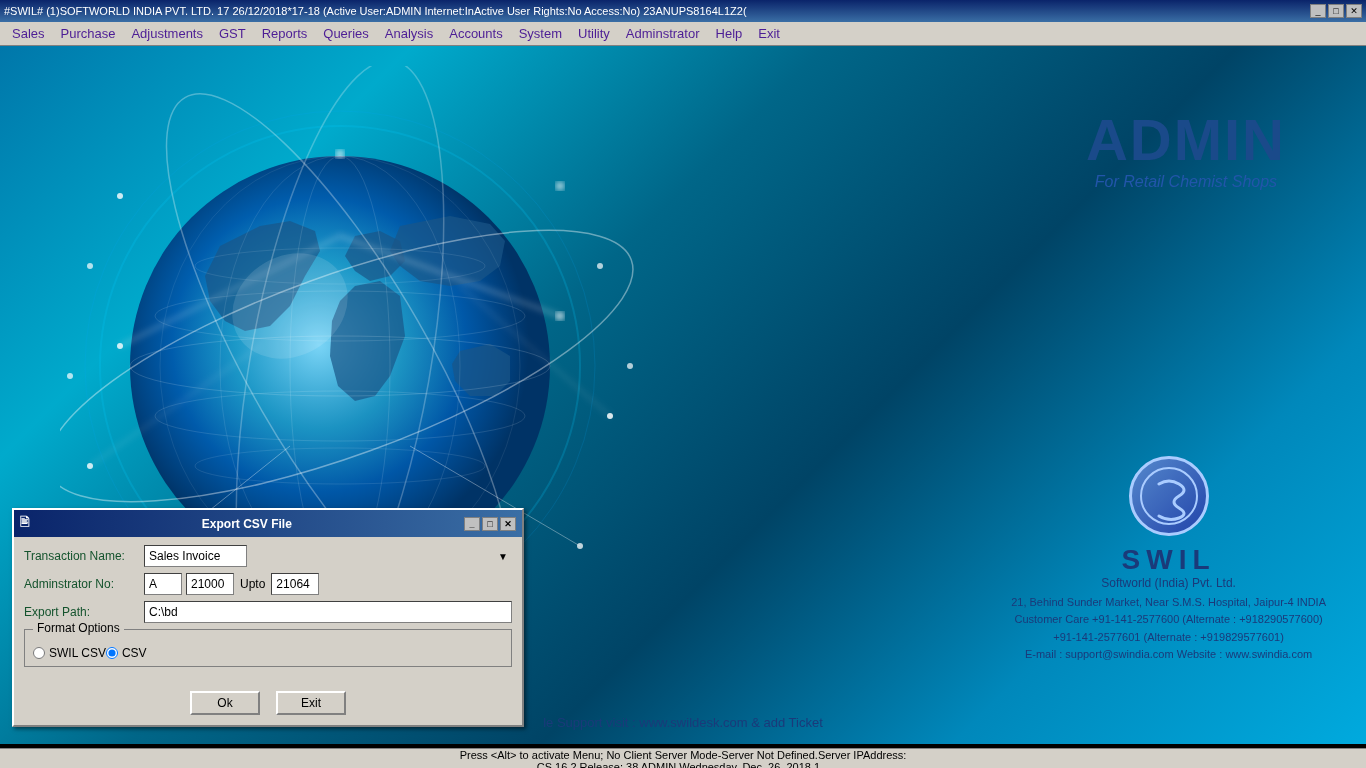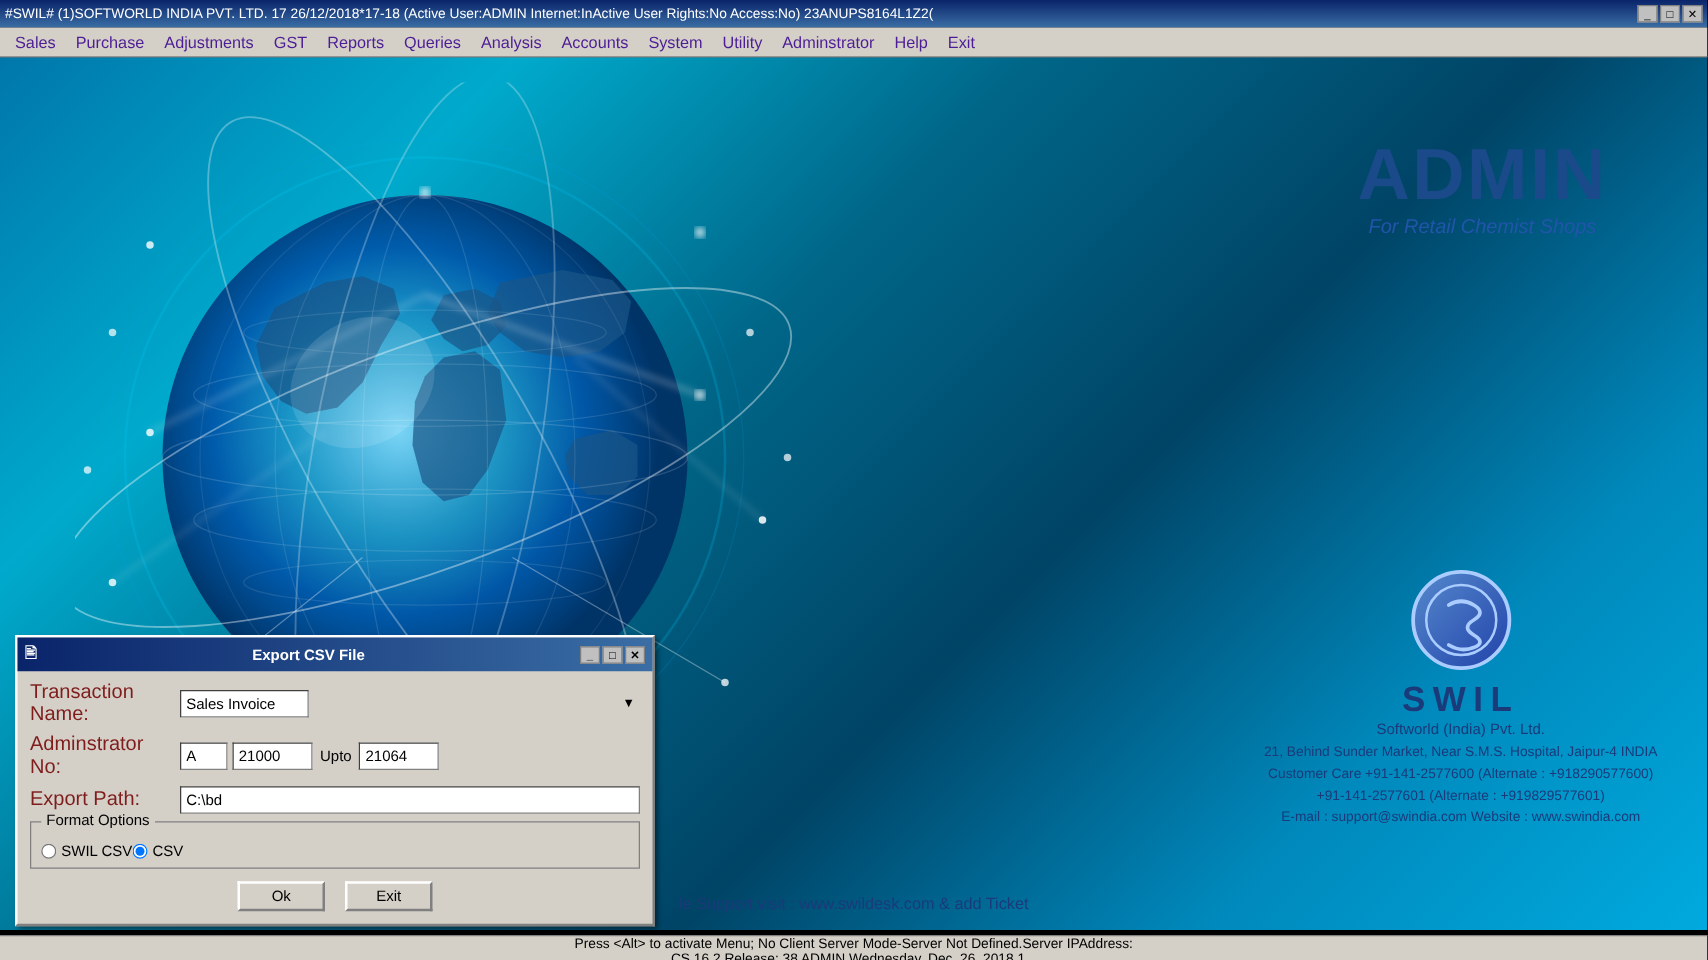--- a/index.html
+++ b/index.html
@@ -221,22 +221,22 @@
     #dialog-body {
       padding: 8px 10px 10px;
     }
     .form-row {
       display: flex;
       align-items: center;
       margin-bottom: 6px;
     }
     .form-label {
       width: 120px;
-      font-size: 16px;
-      color: #7f1d1d;
+      font-size: 12px;
+      color: #14532d;
       flex-shrink: 0;
     }
     .form-control-text {
       flex: 1;
       height: 22px;
       background: white;
       border: 1px solid #808080;
       border-top: 1px solid #404040;
       border-left: 1px solid #404040;
       font-size: 12px;
@@ -265,21 +265,21 @@
       content: '▼';
       position: absolute;
       right: 4px;
       top: 50%;
       transform: translateY(-50%);
       font-size: 10px;
       pointer-events: none;
       color: #000;
     }
     .form-control-small {
-      width: 64px;
+      width: 48px;
       height: 22px;
       background: white;
       border: 1px solid #808080;
       border-top: 1px solid #404040;
       border-left: 1px solid #404040;
       font-size: 12px;
       padding: 2px 4px;
       font-family: 'MS Sans Serif', Arial, sans-serif;
     }
     .upto-label {
@@ -314,21 +314,21 @@
     }
     .radio-input {
       width: 12px;
       height: 12px;
     }
     
     #dialog-buttons {
       display: flex;
       justify-content: center;
       gap: 16px;
-      margin-top: 10px;
+      margin-top: 24px;
     }
     .dialog-action-btn {
       width: 70px;
       height: 24px;
       background: #d4d0c8;
       border: 2px solid #ffffff;
       border-right: 2px solid #808080;
       border-bottom: 2px solid #808080;
       font-size: 12px;
       cursor: pointer;

